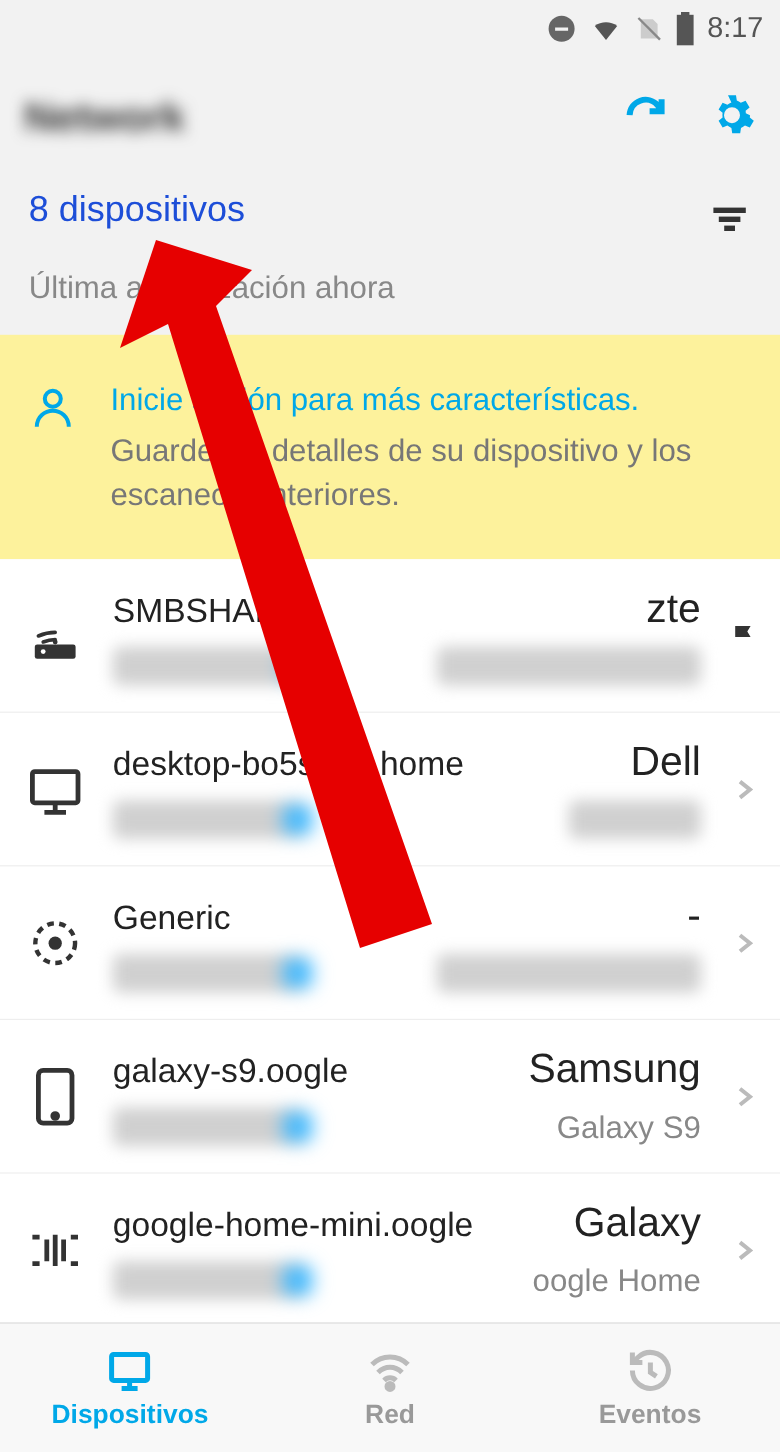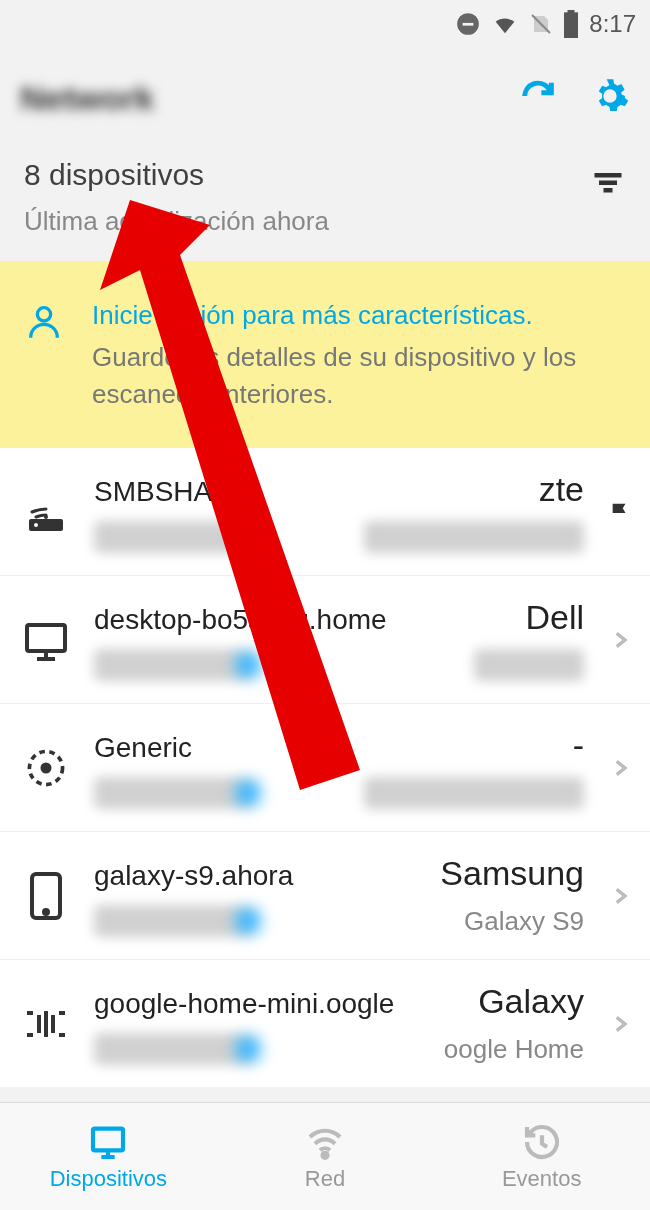--- a/index.html
+++ b/index.html
@@ -11,21 +11,21 @@
     
     
     .header { height: 100px; display: flex; align-items: center; padding: 0 20px; }
     .header-title { flex: 1; font-size: 34px; font-weight: 700; color: #333; filter: blur(6px); }
     .header-actions { display: flex; gap: 32px; align-items: center; }
     .header-actions svg { width: 40px; height: 40px; }
     
     
     .subheader { padding: 10px 24px 24px 24px; display: flex; align-items: flex-start; }
     .subheader-text { flex: 1; }
-    .device-count { font-size: 30px; font-weight: 400; color: #404040; margin-bottom: 14px; }
+    .device-count { font-size: 30px; font-weight: 400; color: #1d4ed8; margin-bottom: 32px; }
     .last-update { font-size: 26px; color: #888; }
     .filter-btn { margin-top: 6px; }
     
     
     .banner { background: #fdf29c; padding: 36px 24px; display: flex; gap: 28px; }
     .banner-icon { flex-shrink: 0; margin-top: 4px; }
     .banner-text { flex: 1; font-size: 26px; line-height: 1.4; }
     .banner-title { color: #00a8e8; margin-bottom: 6px; }
     .banner-sub { color: #777; }
     
@@ -39,21 +39,21 @@
     .device-brand { font-size: 34px; color: #222; font-weight: 400; }
     .device-line2 { display: flex; justify-content: space-between; align-items: center; gap: 16px;}
     .device-model { font-size: 26px; color: #888; }
     .blurred-box { height: 32px; border-radius: 6px; filter: blur(6px); background: #d0d0d0; }
     .blurred-ip { width: 160px; position: relative; }
     .blurred-ip::after { content:''; position:absolute; right: -6px; top: 4px; width: 24px; height: 24px; background: #3db8ff; border-radius: 4px; filter: blur(5px);}
     .blurred-mac { width: 220px; }
     .row-action { width: 28px; display: flex; align-items: center; justify-content: center; color: #888; }
     
     
-    .bottom-nav { position: absolute; bottom: 0; left: 0; right: 0; height: 108px; background: #f8f8f8; border-top: 1px solid #ddd; display: flex; }
+    .bottom-nav { position: absolute; bottom: 0; left: 0; right: 0; height: 108px; background: #f8f8f8; border-top: 1px solid #ddd; display: flex; font-weight: bold; }
     .nav-item { flex: 1; display: flex; flex-direction: column; align-items: center; justify-content: center; gap: 4px; color: #999; font-size: 22px; }
     .nav-item.active { color: #00a8e8; }
     .nav-item svg { width: 40px; height: 40px; }
     
     
     .arrow-overlay { position: absolute; top: 190px; left: 100px; pointer-events: none; z-index: 100; }
   </style>
 </head>
 <body>
 
@@ -205,21 +205,21 @@
 
   <div class="device-row">
     <div class="device-icon">
       <svg width="40" height="52" viewBox="0 0 40 52" fill="none" stroke="#333" stroke-width="4">
           <rect x="6" y="4" width="28" height="44" rx="4"></rect>
           <circle cx="20" cy="42" r="2" fill="#333"></circle>
         </svg>
     </div>
     <div class="device-info">
       <div class="device-line1">
-        <span class="device-name">galaxy-s9.ahora</span>
+        <span class="device-name">galaxy-s9.oogle</span>
         <span class="device-brand">Samsung</span>
       </div>
       <div class="device-line2">
         <div class="blurred-box blurred-ip"></div>
         <span class="device-model">Galaxy S9</span>
       </div>
     </div>
     <div class="row-action">
       <svg width="20" height="28" viewBox="0 0 24 24" fill="none" stroke="#bbb" stroke-width="4">
           <path d="M8 4l10 8-10 8"></path>

